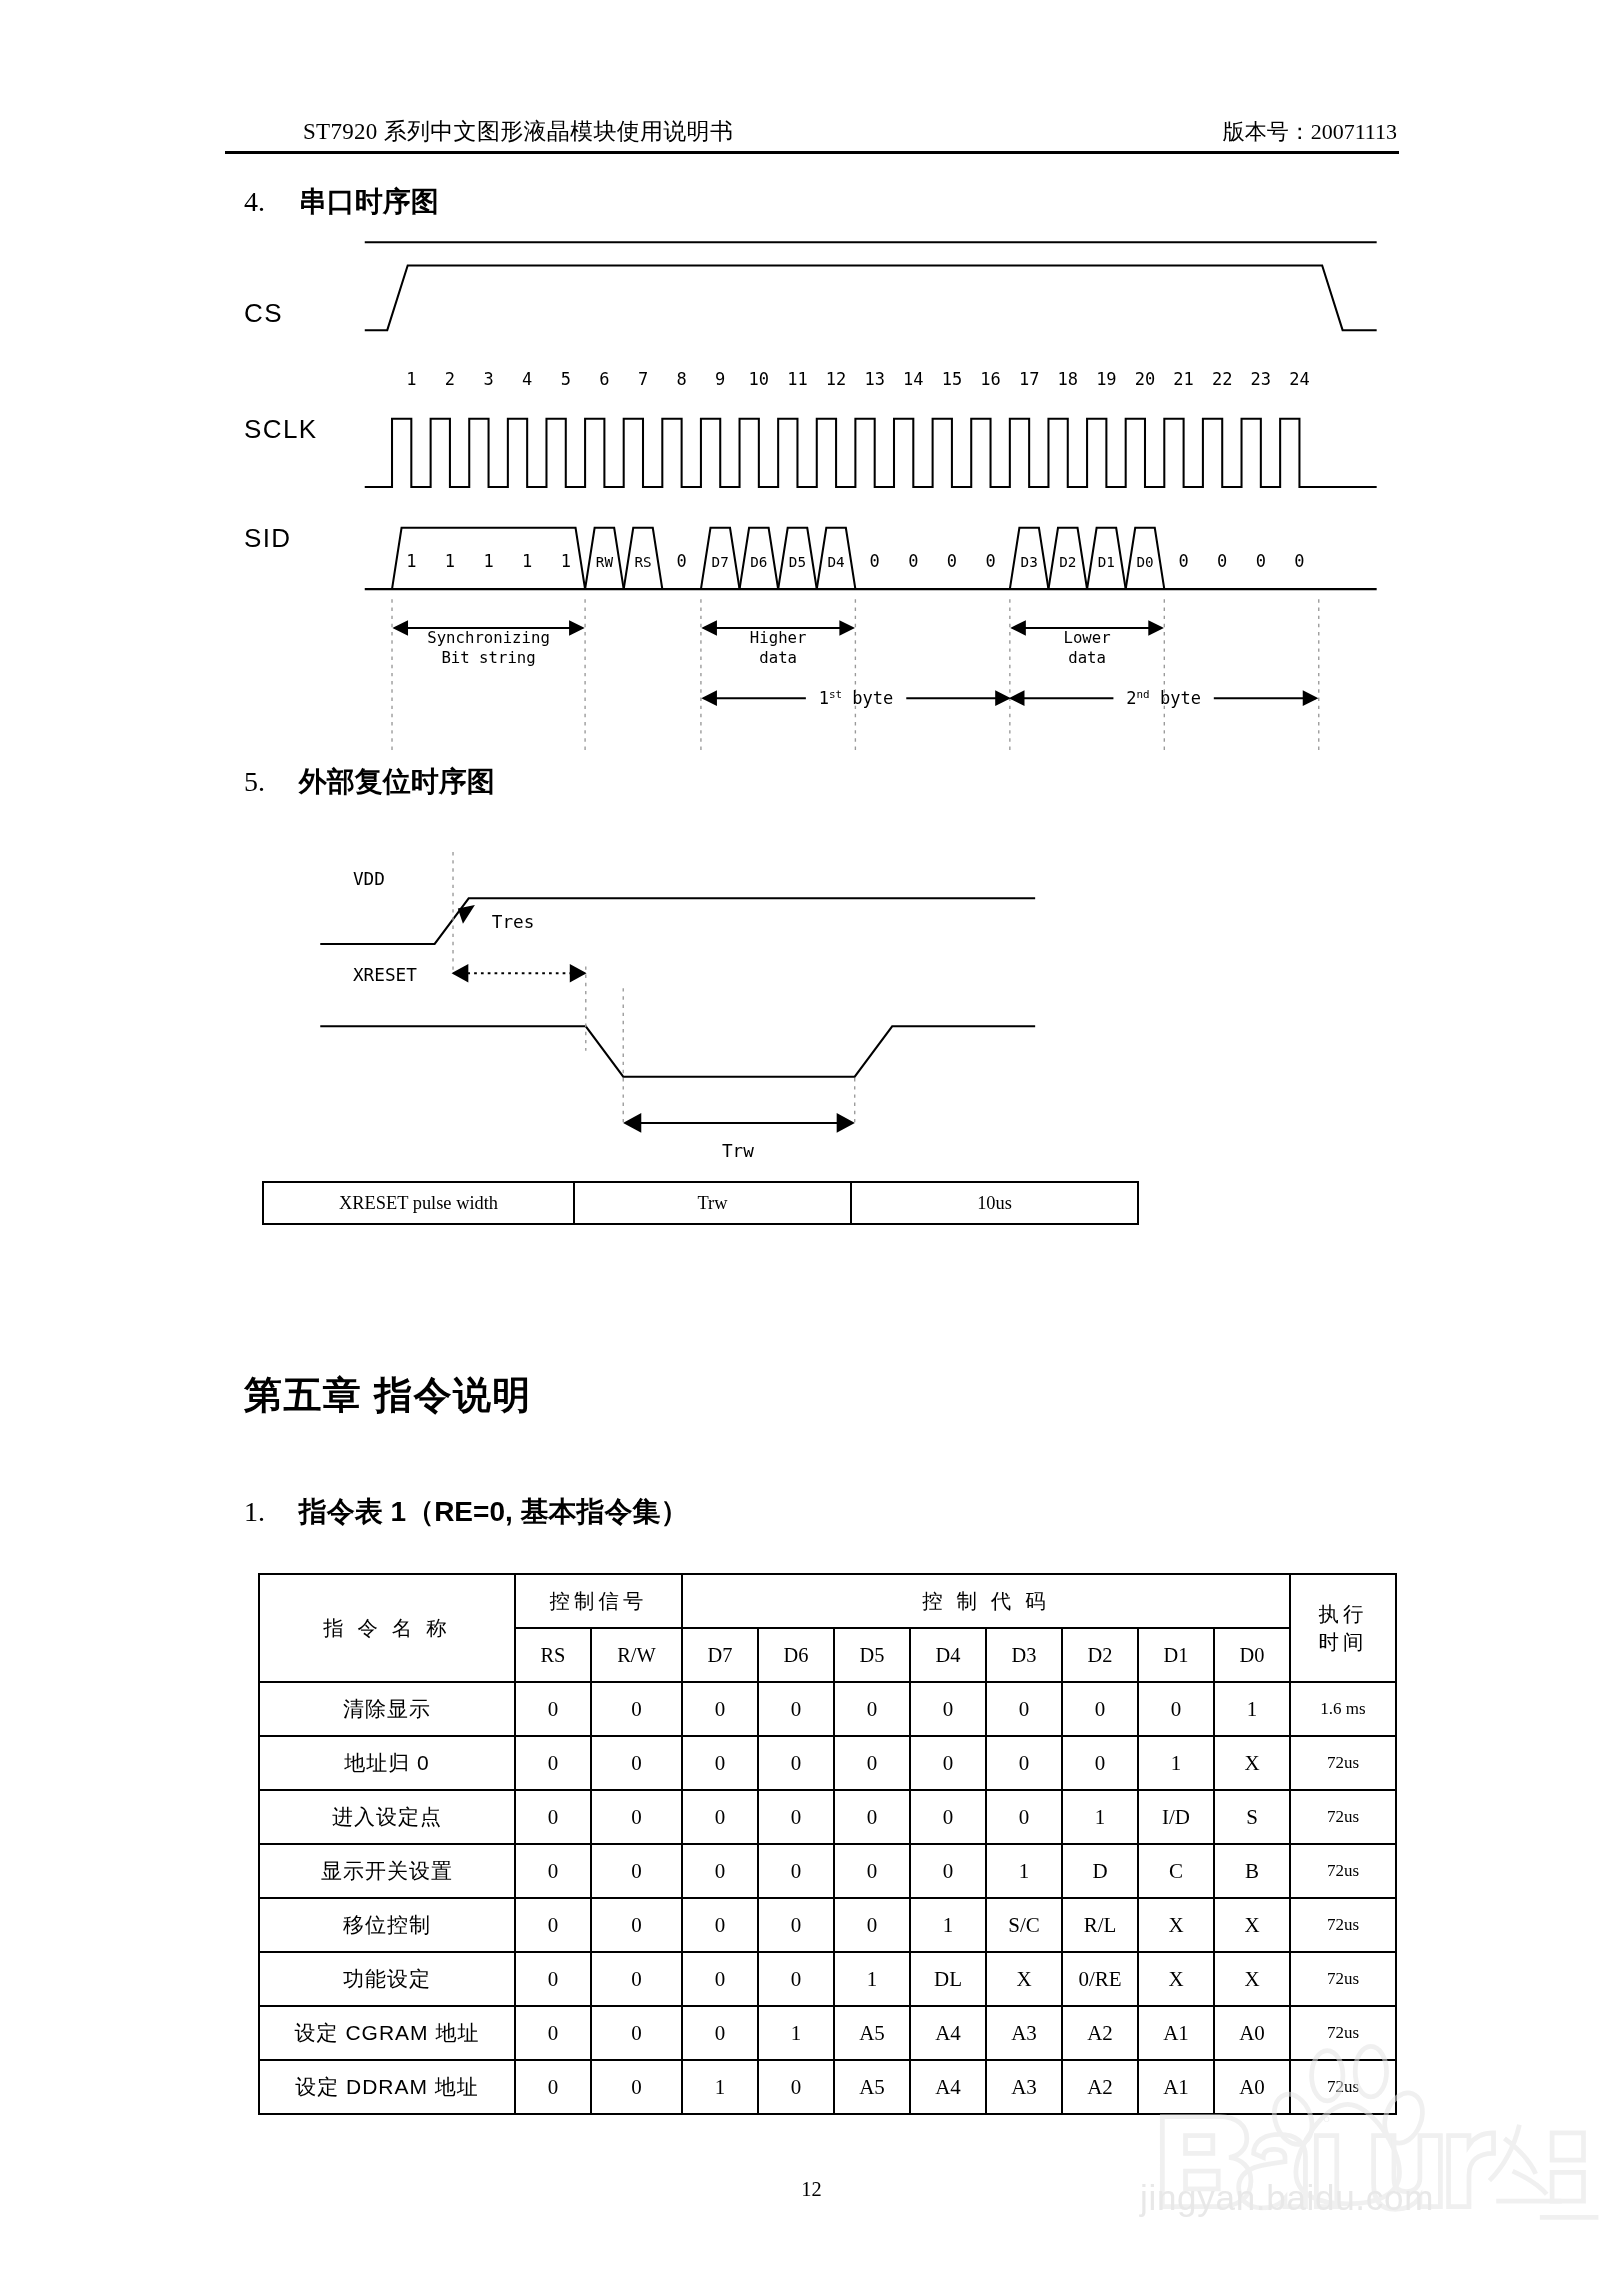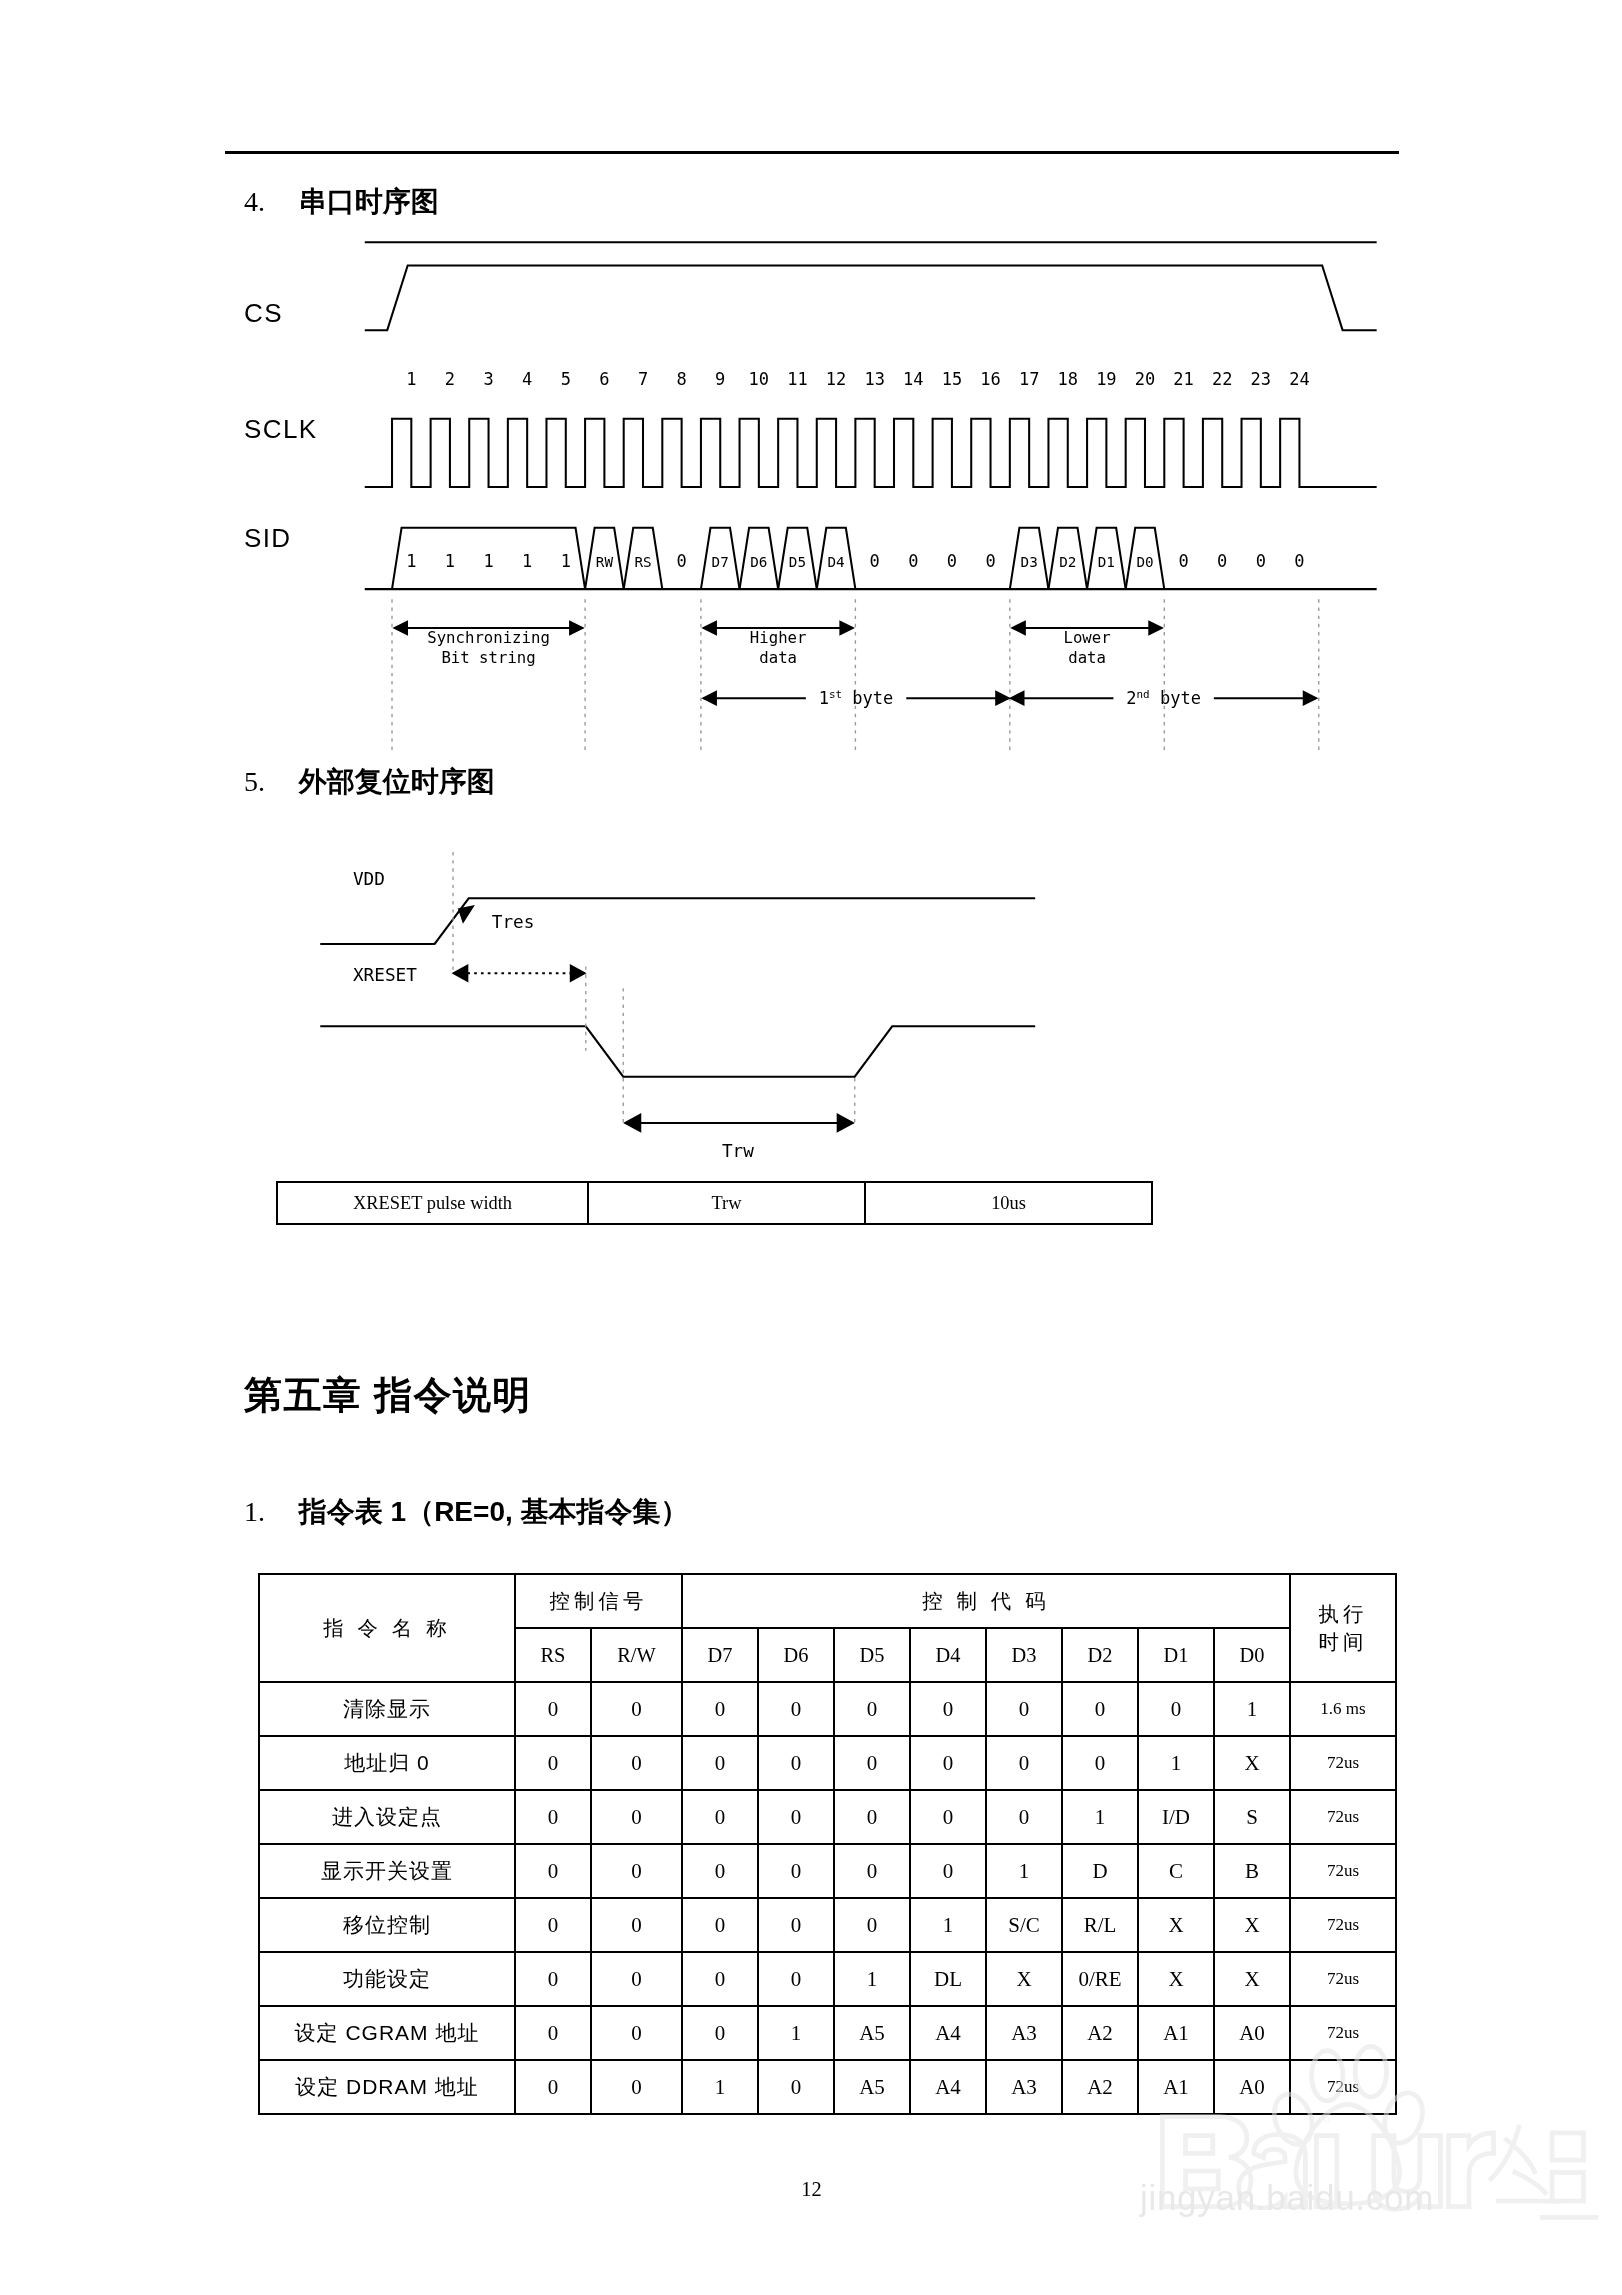--- a/index.html
+++ b/index.html
@@ -44,21 +44,21 @@
     position:absolute; font-family:"Liberation Sans", sans-serif;
     font-size:26px; letter-spacing:1.4px;
   }
   svg { display:block; overflow:visible; }
 
   
   .diag2 { position:absolute; left:313px; top:852px; width:886px; height:307px; }
 
   
   .rtable {
-    position:absolute; left:276px; top:1181px;
+    position:absolute; left:262px; top:1181px;
     border-collapse:collapse; font-size:18.4px;
   }
   .rtable td {
     border:2px solid #000; height:38px; text-align:center;
     font-family:"Liberation Serif", serif;
   }
   .rtable td.c0 { width:307px; }
   .rtable td.c1 { width:273px; }
   .rtable td.c2 { width:283px; }
 
@@ -102,20 +102,24 @@
   .pageno {
     position:absolute; left:0; right:0; top:2178px;
     text-align:center; font-size:20.4px;
   }
 </style>
 </head>
 <body>
 
 <div class="page">
 
+  <div class="hdr">
+    <span class="hdr-title">ST7920 系列中文图形液晶模块使用说明书</span>
+    <span class="hdr-ver">版本号：20071113</span>
+  </div>
   <div class="hdr-rule"></div>
 
   <div class="sec-h" style="left:244px; top:183px;">
     <span class="num">4.</span>
     <span style="display:inline-block;width:26px"></span><span>串口时序图</span>
   </div>
 
   <div class="diag1">
     <span class="sig-label" style="left:19px; top:53px;">CS</span>
     <span class="sig-label" style="left:19px; top:169px;">SCLK</span>

